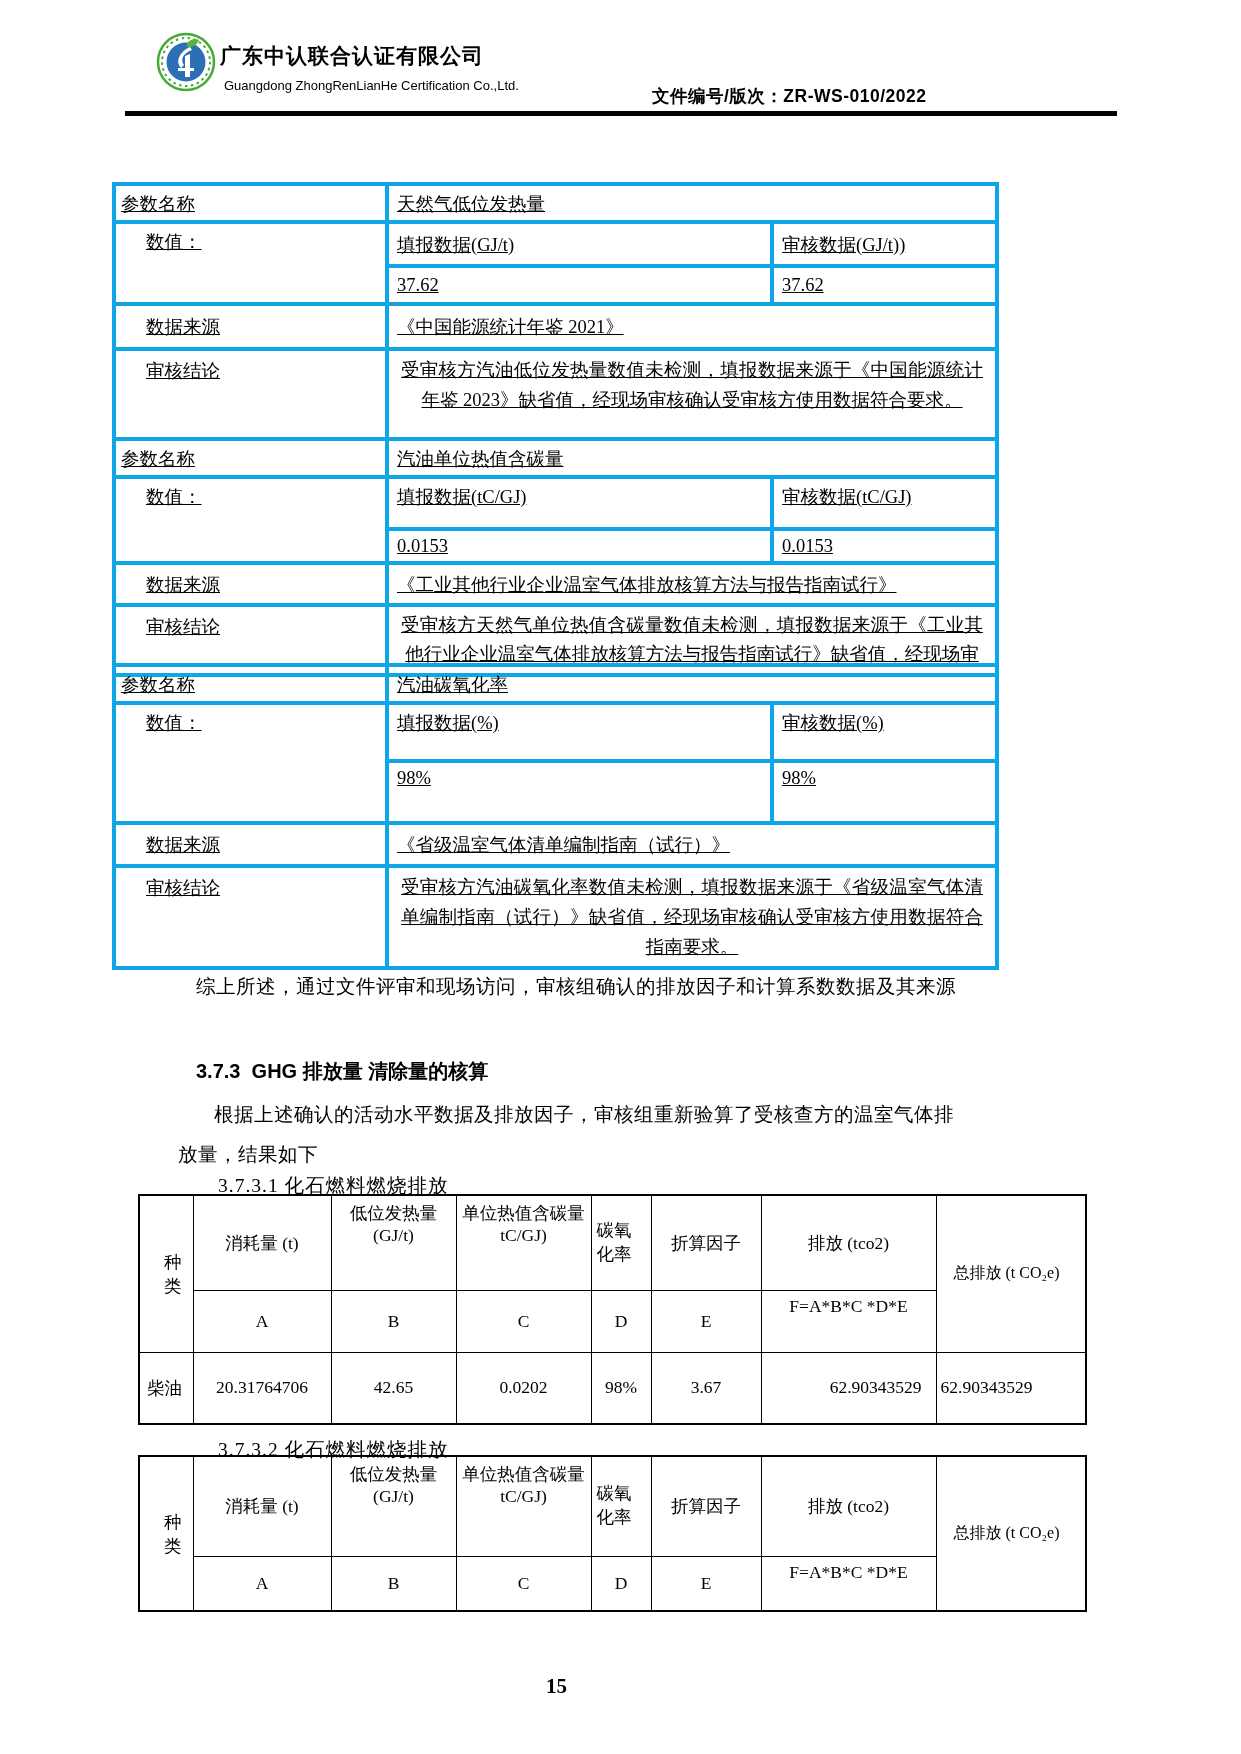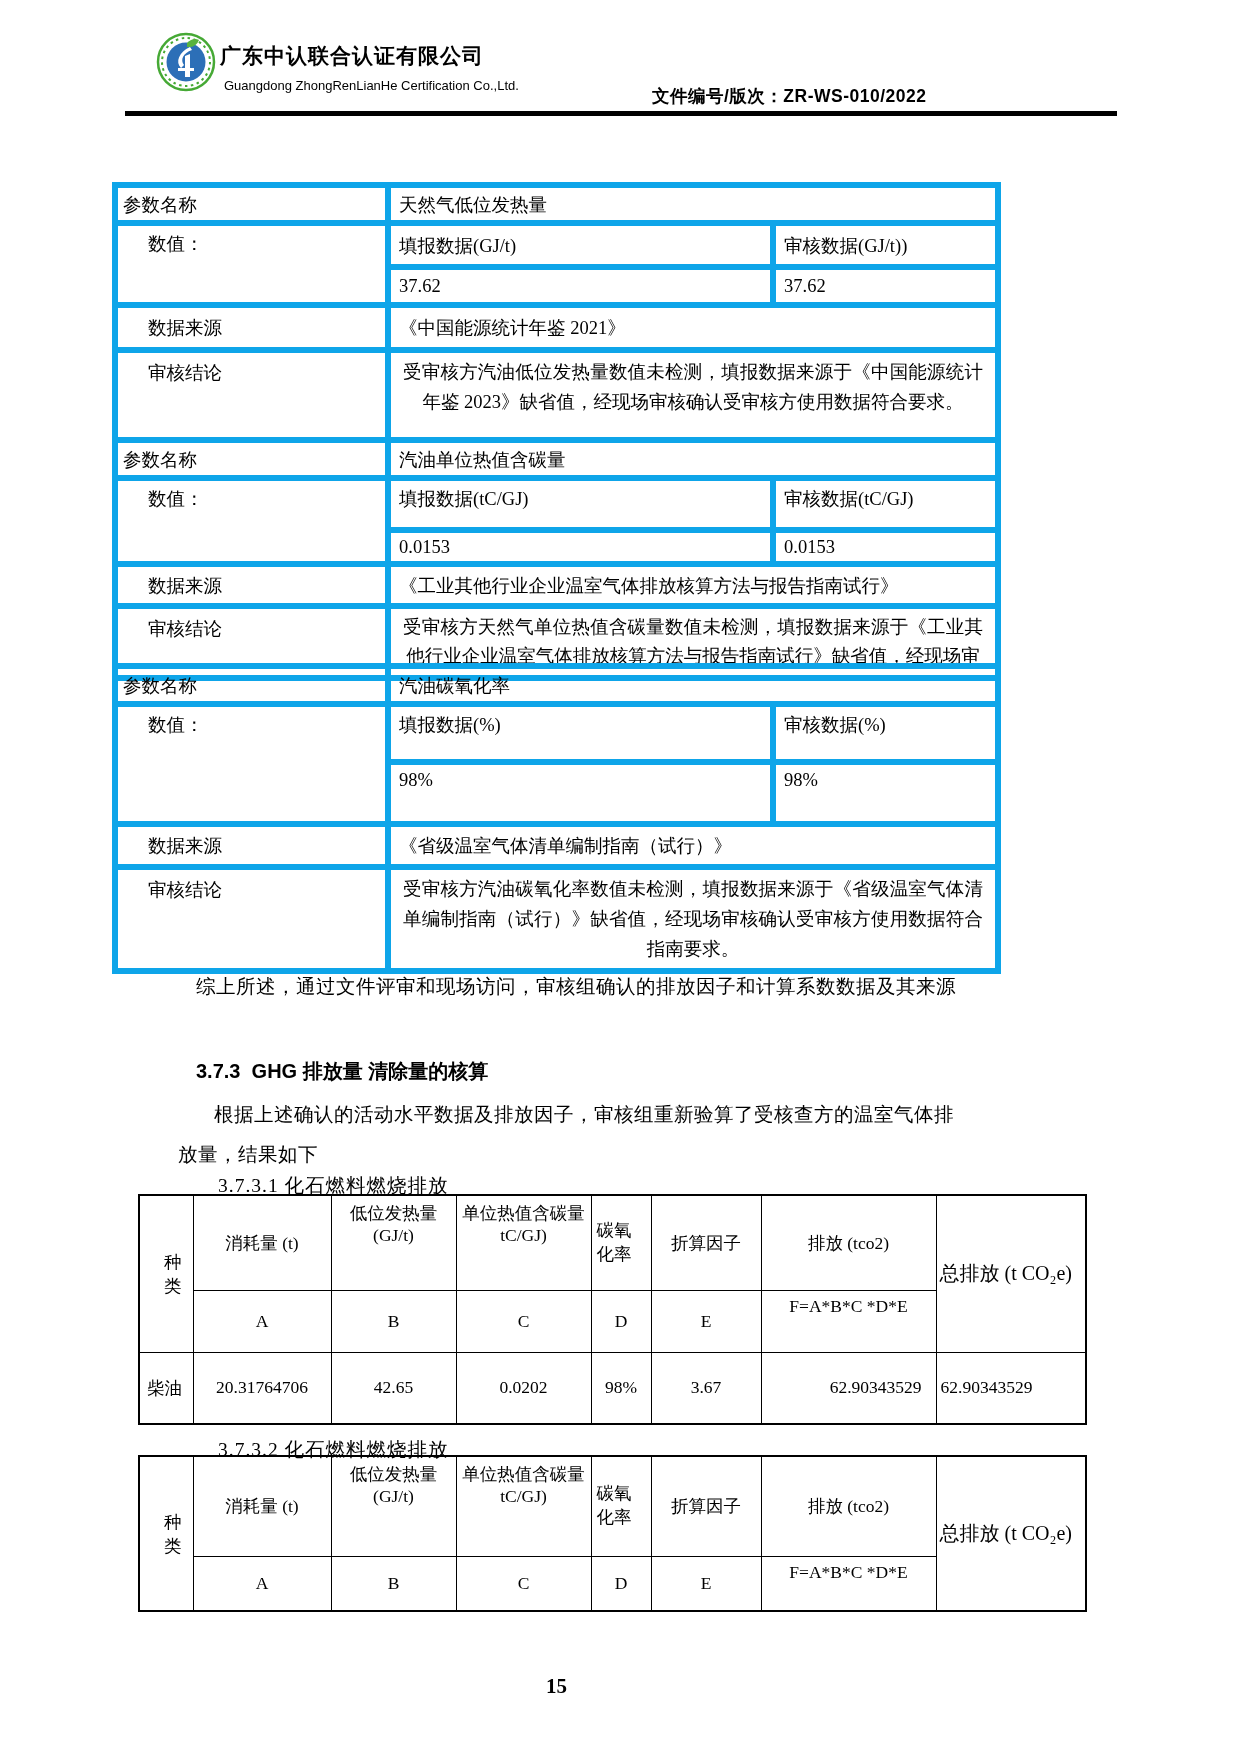--- a/index.html
+++ b/index.html
@@ -22,21 +22,21 @@
     position:absolute; left:652px; top:84px;
     font-family:"Liberation Sans","DejaVu Sans",sans-serif; font-weight:bold; font-size:17.5px; letter-spacing:.5px;
   }
   .hdr-rule {
     position:absolute; left:125px; top:111px; width:992px; height:3px;
     border-top:3px solid #000; border-bottom:2px solid #000;
   }
   
   table { border-collapse:collapse; table-layout:fixed; }
   .ptable { position:absolute; left:112px; width:883px; border:2px solid #000; }
-  .ptable td { border:6px solid #0ea5e9; font-size:18.5px; padding:2px 8px; vertical-align:middle; overflow:hidden; }
+  .ptable td { border:4px solid #0ea5e9; font-size:18.5px; padding:2px 8px; vertical-align:middle; overflow:hidden;text-decoration:underline; }
   .ptable .lbl { padding-left:30px; }
   .ptable .flush { padding-left:5px; }
   .ptable .ctr { text-align:left; }
   .ptable .vtop { vertical-align:top; padding-top:5px; }
   .ptable .namerow td { border-bottom:2px solid #000; }
   .ptable .conc {
     text-align:justify; text-align-last:center; line-height:30px;
     padding:4px 12px; vertical-align:top;
   }
   .ptable .conclbl { vertical-align:top; padding-top:7px;margin-left:21px; }
@@ -55,21 +55,21 @@
   #para2 .l1 { text-indent:36px; }
   .subcap { position:absolute; left:218px; font-size:19.5px; letter-spacing:1px; }
   #subcap1 { top:1172px; }
   #subcap2 { top:1436px; }
   
   .gtable { position:absolute; left:138px; width:947px; border:2px solid #000; font-size:17.5px; }
   .gtable td { border:1px solid #000; text-align:center; vertical-align:middle; padding:2px 4px; overflow:hidden; }
   .gtable .g-kind  { text-align:left; padding-left:24px; }
   .gtable .g-top   { vertical-align:top; padding-top:5px; }
   .gtable .g-ox    { text-align:left; padding-left:5px; line-height:24px;font-family:Liberation Mono, monospace; }
-  .gtable .g-total { font-size:20px; white-space:nowrap; text-align:left; padding-left:3px; }
+  .gtable .g-total { font-size:16px; white-space:nowrap; text-align:left; padding-left:17px; }
   .gtable .g-fuel  { text-align:left; padding-left:7px; }
   .gtable .g-fval  { text-align:right; padding-right:14px; }
   .gtable .g-tval  { text-align:left; padding-left:4px; }
   #gtable1 { top:1194px; }
   #gtable2 { top:1455px; }
   
   .pageno { position:absolute; left:546px; top:1674px; font-weight:bold; font-size:21px; }
 </style>
 </head>
 <body>

